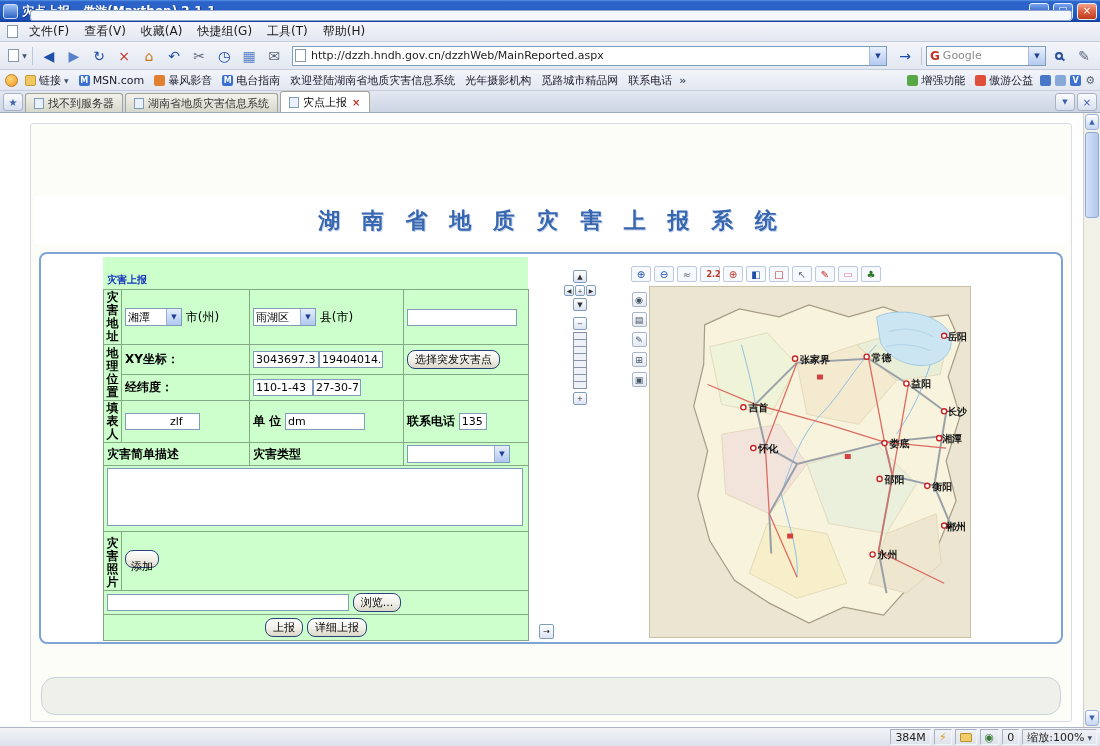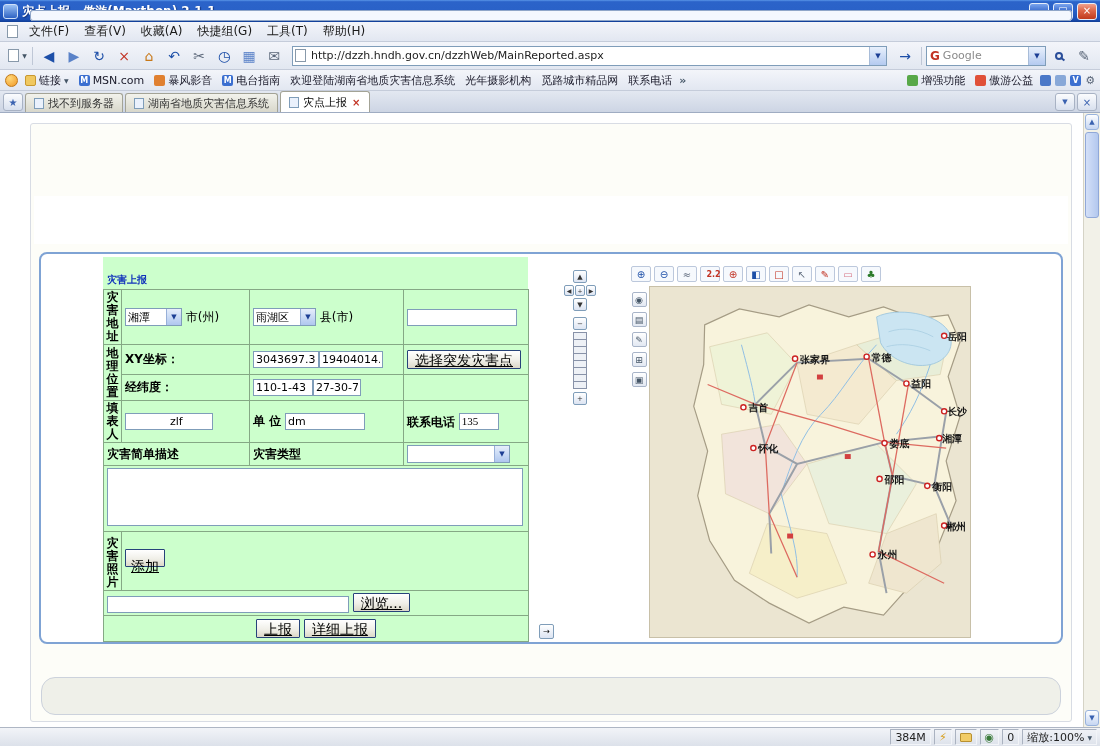--- a/index.html
+++ b/index.html
@@ -86,22 +86,22 @@
   table.ftab { border-collapse:collapse; width:425px; table-layout:fixed; }
   table.ftab td { border:1px solid #85A885; padding:2px 3px; font-size:12px; vertical-align:middle; overflow:hidden; }
   .vlab { width:18px; padding:1px !important; }
   .vtxt { width:13px; margin:0 auto; word-break:break-all; line-height:13px; font-size:12px; font-weight:bold; text-align:center; }
   .blbl { font-weight:bold; font-size:12px; }
   .xin { border:1px solid #7F9DB9; height:17px; font-size:11px; padding:0 2px; font-family:inherit; background:#fff; }
   .xsel { display:inline-flex; align-items:center; border:1px solid #7F9DB9; background:#fff; height:18px; vertical-align:middle; }
   .xsel .v { font-size:11px; padding:0 2px; display:inline-block; }
   .xsel .a { width:15px; height:16px; border-left:1px solid #98B0D8; color:#1C3E94; font-size:7px;
     display:inline-flex; align-items:center; justify-content:center; background:linear-gradient(#E6EEFB,#AFC7EF); }
-  .xbtn { border:1px solid #27437A; border-radius:1px; background:linear-gradient(#FFFFFF,#F0EFE8 55%,#DCD8C8);
-    font-size:14px; height:19px; padding:1px 7px;text-decoration:underline; }
+  .xbtn { border:1px solid #27437A; border-radius:8px; background:linear-gradient(#FFFFFF,#F0EFE8 55%,#DCD8C8);
+    font-size:11px; height:19px; padding:1px 7px; }
   .xta { width:calc(100% - 2px); height:58px; resize:none; border:1px solid #7F9DB9; background:#fff; font-family:inherit; }
   .r-addr td { height:52px; } .r-xy td { height:30px; } .r-ll td { height:26px; } .r-rep td { height:40px; }
   .r-desc td { height:22px; } .r-photo td { height:56px; vertical-align:top; } .r-file td { height:22px; } .r-btns td { height:26px; text-align:center; }
 
   
   .nav-strip { position:absolute; left:524px; top:16px; width:30px; display:flex; flex-direction:column; align-items:center; gap:2px; }
   .mini { width:14px; height:13px; border:1px solid #7F9DB9; border-radius:2px; color:#333; font-size:7px; line-height:10px;
     text-align:center; padding:0; background:linear-gradient(#FFFFFF,#DCE4F2); }
   .mini-row { display:flex; gap:1px; }
   .mini.sm { width:10px; height:11px; font-size:6px; }
@@ -265,20 +265,21 @@
     <span class="tabclose">×</span>
   </div>
   <span class="spring"></span>
   <button class="sidebtn" style="font-size:7px">▼</button>
   <button class="sidebtn">×</button>
 </div>
 
 <div class="content">
   <div class="page">
     <div class="title-band"></div>
+    <div class="page-title">湖 南 省 地 质 灾 害 上 报 系 统</div>
 
     <div class="main-panel">
 
       <div class="form-area">
         <div class="form-header">灾害上报</div>
         <table class="ftab">
           <colgroup>
               <col style="width:18px">
               <col style="width:128px">
               <col style="width:154px">
@@ -319,23 +320,23 @@
             <td class="blbl">经纬度：</td>
             <td>
               <input class="xin" style="width: 60px;" value="110-1-43"><input class="xin" style="width: 48px;" value="27-30-7">
             </td>
             <td></td>
           </tr>
           <tr class="r-rep">
             <td class="vlab">
                   <div class="vtxt">填表人</div>
                 </td>
-            <td><input class="xin" style="width: 88px; padding-left: 44px;" value="zlf"></td>
+            <td><input class="xin" style="width: 75px; padding-left: 44px;" value="zlf"></td>
             <td><span class="blbl">单 位</span> <input class="xin" style="width: 80px;" value="dm"></td>
-            <td><span class="blbl">联系电话</span> <input class="xin" style="width: 40px; font-family: Liberation Serif, serif;" value="135"></td>
+            <td><span class="blbl">联系电话</span> <input class="xin" style="width: 28px;" value="135"></td>
           </tr>
           <tr class="r-desc">
             <td colspan="2" class="blbl">灾害简单描述</td>
             <td class="blbl">灾害类型</td>
             <td><span class="xsel">
                     <span class="v" style="min-width:86px"></span>
                     <span class="a">▼</span>
                   </span></td>
           </tr>
           <tr>

